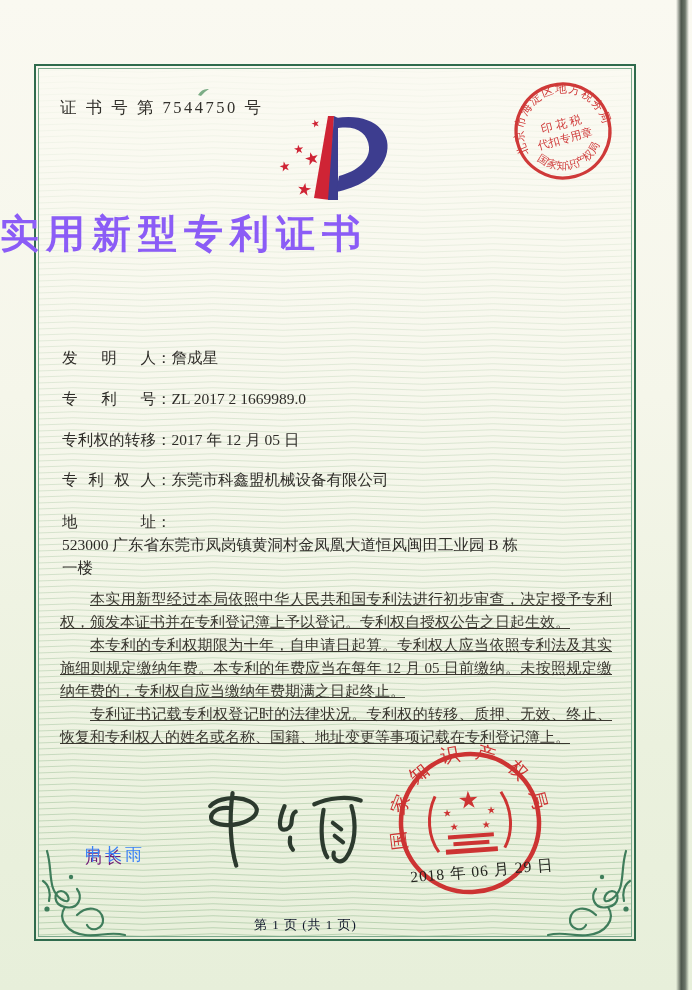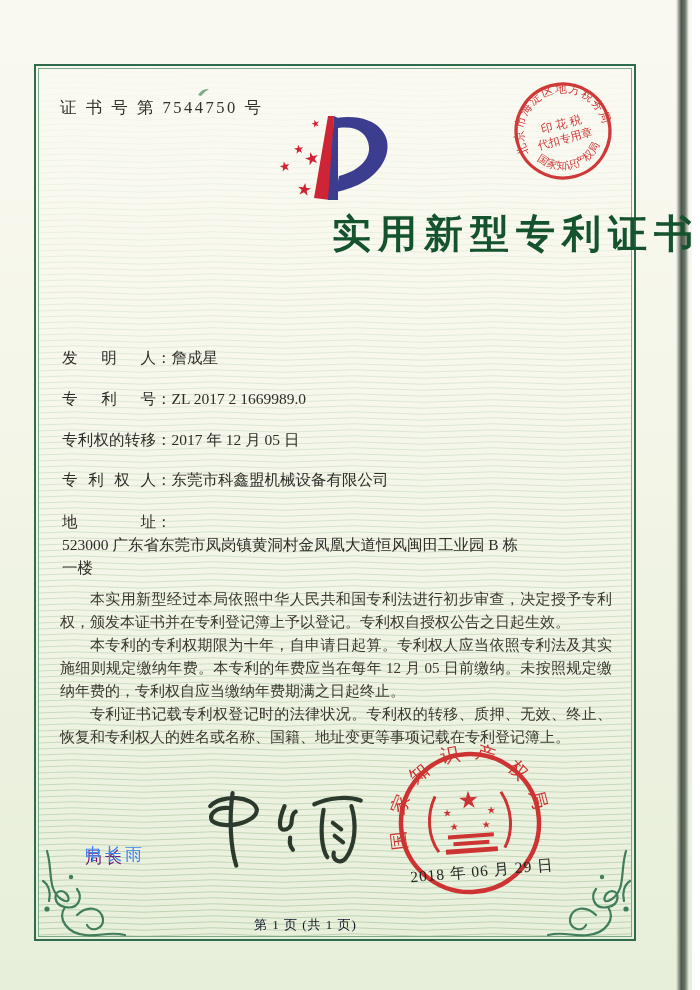--- a/index.html
+++ b/index.html
@@ -10,30 +10,30 @@
          background:linear-gradient(180deg,#faf9f1 0%,#f5f6ea 40%,#ebf1de 75%,#e7efda 100%);}
   .paper-edge{position:absolute;left:676px;top:0;width:13px;height:990px;
          background:linear-gradient(90deg,rgba(90,100,90,0) 0%,#4d564c 40%,#6b7569 70%,rgba(255,255,255,0) 100%);}
   .frame{position:absolute;left:34px;top:64px;width:602px;height:877px;
          border:2.5px solid #2f6b4d;box-sizing:border-box;}
   .frame-inner{position:absolute;left:2px;top:2px;right:2px;bottom:2px;
          border:1px solid #7aa98c;}
   .waves{position:absolute;left:38px;top:68px;width:594px;height:869px;pointer-events:none;}
   .cert-no{position:absolute;left:60px;top:97px;font-size:16.5px;letter-spacing:2.5px;color:#33312c;}
   .logo{position:absolute;left:268px;top:110px;width:158px;height:98px;}
-  .title{position:absolute;left:0;top:207px;width:700px;text-align:right;
-         font-size:39px;font-weight:600;letter-spacing:7px;color:#14532d;}
+  .title{position:absolute;left:0;top:207px;width:700px;text-align:left;
+         font-size:39px;font-weight:600;letter-spacing:7px;color:#8b5cf6;}
   .frow{position:absolute;left:62px;font-size:15.5px;color:#2e2c28;line-height:23px;}
   .flabel{display:inline-block;width:94px;text-align:justify;text-align-last:justify;vertical-align:top;}
   .fcolon{vertical-align:top;}
   .fvalue{vertical-align:top;}
   .fvalue.wide{display:inline-block;width:462px;}
   .pair2{position:absolute;left:280px;top:0;white-space:nowrap;}
   .paras{position:absolute;left:60px;top:588px;width:552px;font-size:15px;
-         line-height:23px;color:#39372f;text-align:justify;}
+         line-height:23px;color:#39372f;text-align:justify;text-decoration:underline;}
   .paras p{margin:0;text-indent:2em;}
   .sig-role{position:absolute;left:85px;top:846px;font-size:17px;letter-spacing:3px;color:#701a75;}
   .sig-name{position:absolute;left:85px;top:843px;font-size:17px;letter-spacing:3px;color:#3b82f6;}
   .sig-svg{position:absolute;left:175px;top:776px;width:195px;height:102px;}
   .tax-seal{position:absolute;left:499px;top:67px;width:128px;height:128px;transform:rotate(-15deg);opacity:.92;}
   .cnipa-seal{position:absolute;left:385px;top:738px;width:170px;height:170px;transform:rotate(-4deg);opacity:.95;}
   .seal-date{position:absolute;left:410px;top:861px;font-size:15.5px;letter-spacing:1px;
          color:#23241f;transform:rotate(-5deg);white-space:nowrap;}
   .footer{position:absolute;left:254px;top:916px;font-size:13px;letter-spacing:1px;color:#0f172a;}
   .flourish{position:absolute;width:96px;height:96px;}

